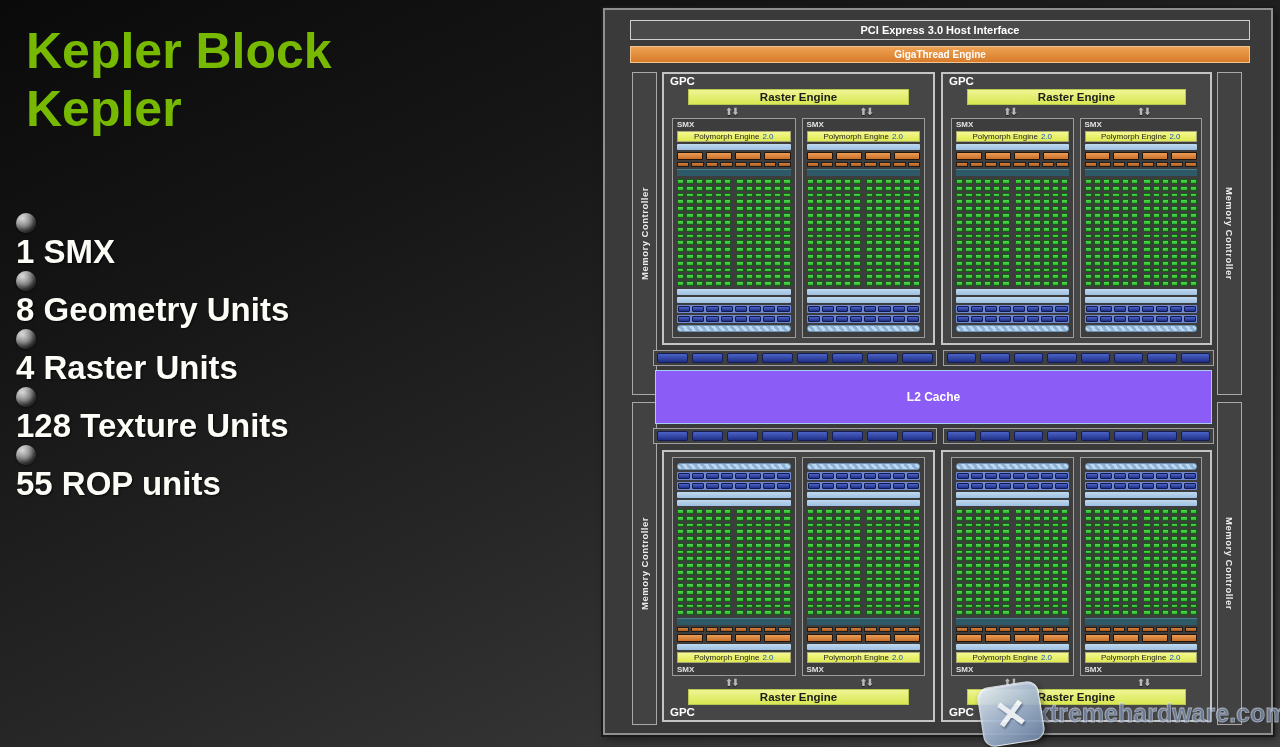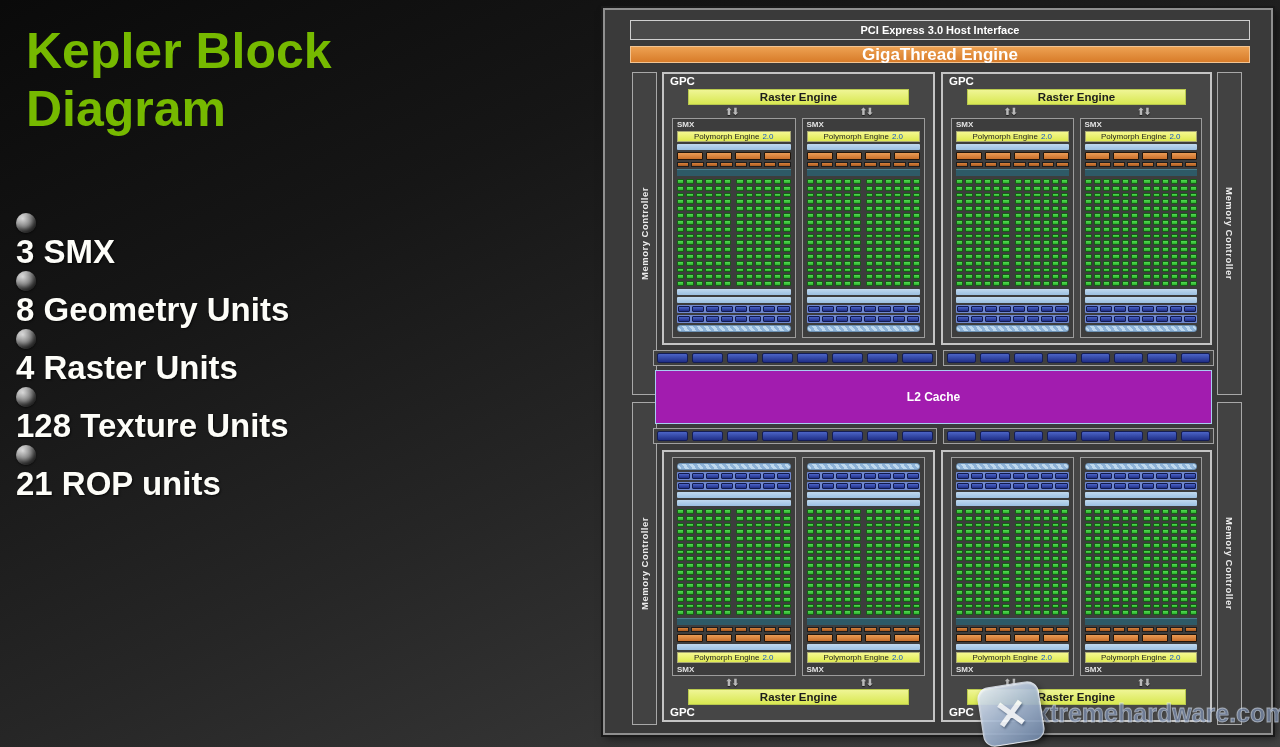--- a/index.html
+++ b/index.html
@@ -23,21 +23,21 @@
   .panel { position:absolute; left:603px; top:8px; width:670px; height:727px;
     background:#3a3a3a; border:2px solid #8f8f8f;
     box-shadow:0 0 0 2px #191919, 3px 3px 8px rgba(0,0,0,.55); }
   .panel > * { position:absolute; }
 
   .bar-label { display:flex; align-items:center; justify-content:center; font-weight:bold; }
 
   .pci-bar { left:25px; top:10px; width:620px; height:20px; background:#4a4a4a;
     border:1px solid #cfcfcf; font-size:11px; color:#fff; }
   .giga-bar { left:25px; top:36px; width:620px; height:17px;
-    background:linear-gradient(#eda152,#d87c29); border:1px solid #f2c492; font-size:17px; color:#fff; }
+    background:linear-gradient(#eda152,#d87c29); border:1px solid #f2c492; font-size:10px; color:#fff; }
 
   .mc-col { width:25px; top:62px; height:653px; display:flex; flex-direction:column; gap:7px; }
   .mc-col.left { left:27px; } .mc-col.right { left:612px; }
   .mc-box { flex:1; background:#424242; border:1px solid #a8a8a8; display:flex; align-items:center; justify-content:center; }
   .mc-label { writing-mode:vertical-rl; font-size:9.5px; font-weight:bold; color:#ececec; letter-spacing:.5px; white-space:nowrap; }
   .mc-col.left .mc-label { transform:rotate(180deg); }
 
   .gpc { background:#464646; border:2px solid #c4c4c4; display:flex; flex-direction:column; padding-bottom:4px; }
   .gpc-tl { left:57px; top:62px; width:273px; height:273px; }
   .gpc-tr { left:336px; top:62px; width:271px; height:273px; }
@@ -72,62 +72,62 @@
   .core { background:linear-gradient(#55da55,#2cb32c); border:1px solid #155f15; border-radius:1px; }
   .blue8 { height:8px; gap:2px; background:#7189cf; padding:1px; border-radius:1px; }
   .blue8 .seg { flex:1; background:linear-gradient(#4b64c6,#202f88); border:1px solid #121b4e; border-radius:1px; }
   .hatch { height:7px; border-radius:3px;
     background:repeating-linear-gradient(55deg,#bdd8ee 0 3px,#8eb3d8 3px 6px); border:1px solid #6d92b5; }
 
   .rop-group { position:absolute; height:16px; background:#3f3f3f; border:1px solid #a0a0a0;
     display:flex; gap:4px; padding:2px 3px; }
   .rop-seg { flex:1; background:linear-gradient(#4b64c6,#202f88); border:1px solid #141d55; border-radius:2px; }
 
-  .l2-bar { left:50px; top:360px; width:557px; height:54px; background:#a21caf; border:1px solid #a8cdf0;
+  .l2-bar { left:50px; top:360px; width:557px; height:54px; background:#8b5cf6; border:1px solid #a8cdf0;
     font-size:12px; color:#fff; }
 
   
   .watermark { position:absolute; left:980px; top:680px; width:300px; height:67px; display:flex; align-items:center; opacity:.93; }
   .wm-badge { width:62px; height:60px; border-radius:12px; transform:rotate(-9deg);
     background:linear-gradient(150deg,#e2eaf4 0%,#a9bbd4 45%,#6e85a6 100%);
     border:1px solid rgba(255,255,255,.65);
     box-shadow:2px 3px 6px rgba(0,0,0,.5), inset 0 1px 2px rgba(255,255,255,.8);
     display:flex; align-items:center; justify-content:center; flex:0 0 62px; }
   .wm-x { font-size:40px; font-weight:bold; color:#f6f9fd; text-shadow:1px 2px 2px rgba(40,60,90,.55); line-height:1; }
   .wm-text { margin-left:-6px; font-size:25px; font-weight:bold; letter-spacing:0;
     color:rgba(128,150,192,.62); -webkit-text-stroke:0.8px rgba(232,240,250,.55);
     text-shadow:0 0 2px rgba(255,255,255,.25), 1px 1px 1px rgba(0,0,0,.4); white-space:nowrap; }
 </style>
 </head>
 <body>
 
 <div class="slide-title">
   <div>Kepler Block</div>
-  <div>Diagram</div>
+  <div>Kepler</div>
 </div>
 <ul class="bullet-list">
     <div>
       <div class="bullet-sphere"></div>
-      <div class="bullet-text">3 SMX</div>
+      <div class="bullet-text">1 SMX</div>
     </div>
     <div>
       <div class="bullet-sphere"></div>
       <div class="bullet-text">8 Geometry Units</div>
     </div>
     <div>
       <div class="bullet-sphere"></div>
       <div class="bullet-text">4 Raster Units</div>
     </div>
     <div>
       <div class="bullet-sphere"></div>
       <div class="bullet-text">128 Texture Units</div>
     </div>
     <div>
       <div class="bullet-sphere"></div>
-      <div class="bullet-text">21 ROP units</div>
+      <div class="bullet-text">55 ROP units</div>
     </div>
   </ul>
 
 <div class="panel">
   <div class="pci-bar bar-label">PCI Express 3.0 Host Interface</div>
   <div class="giga-bar bar-label">GigaThread Engine</div>
   <div class="mc-col left">
       <div class="mc-box">
         <div class="mc-label">Memory Controller</div>
       </div>

